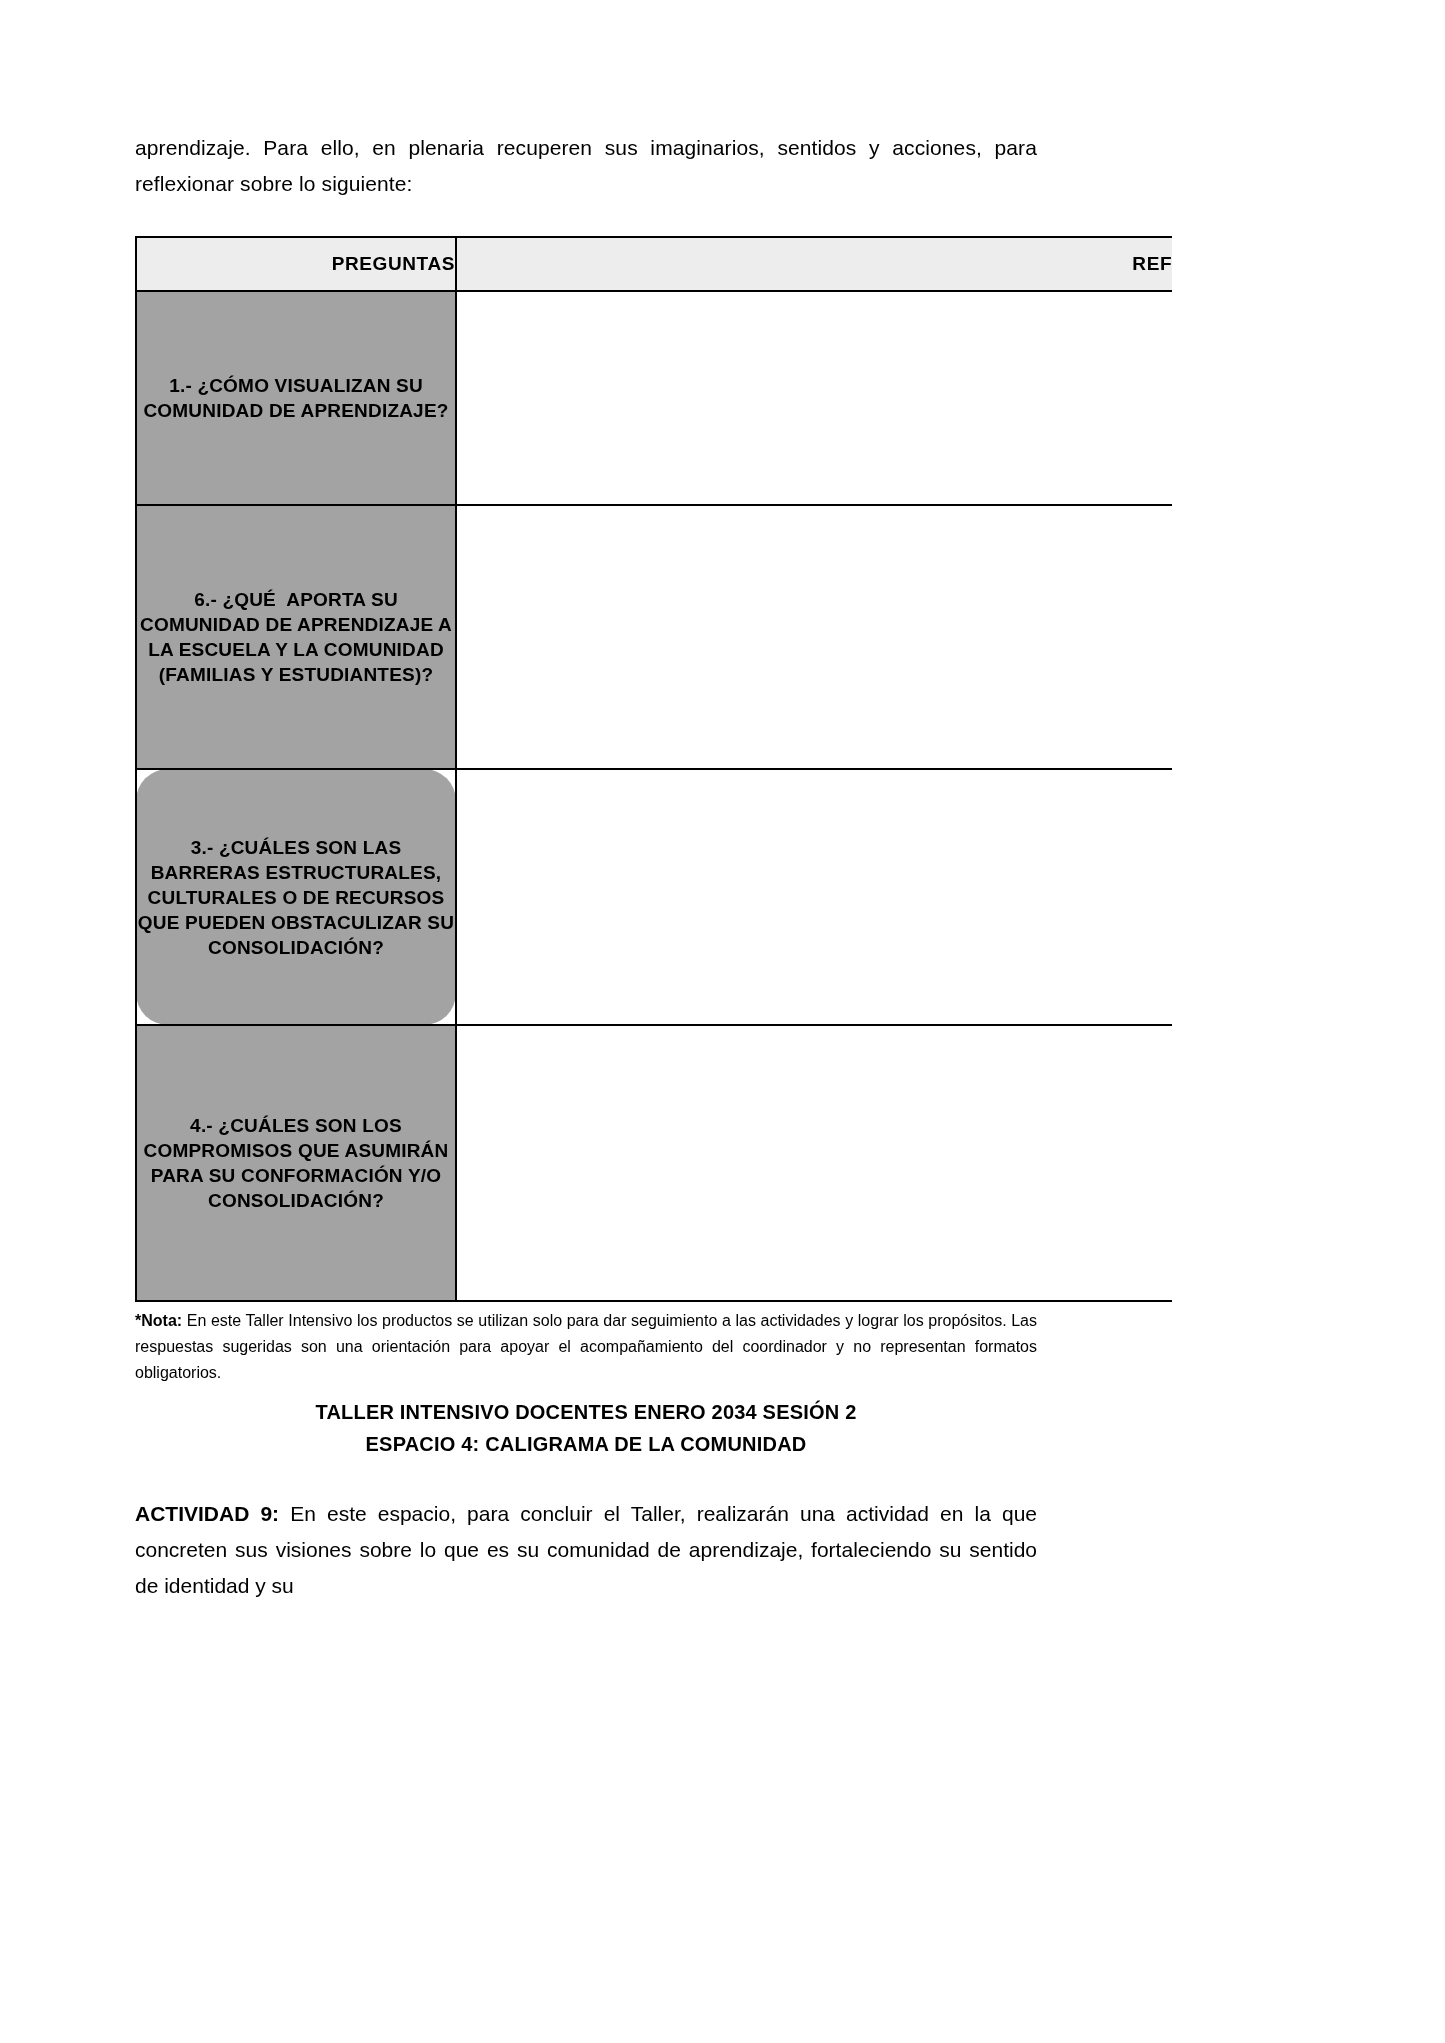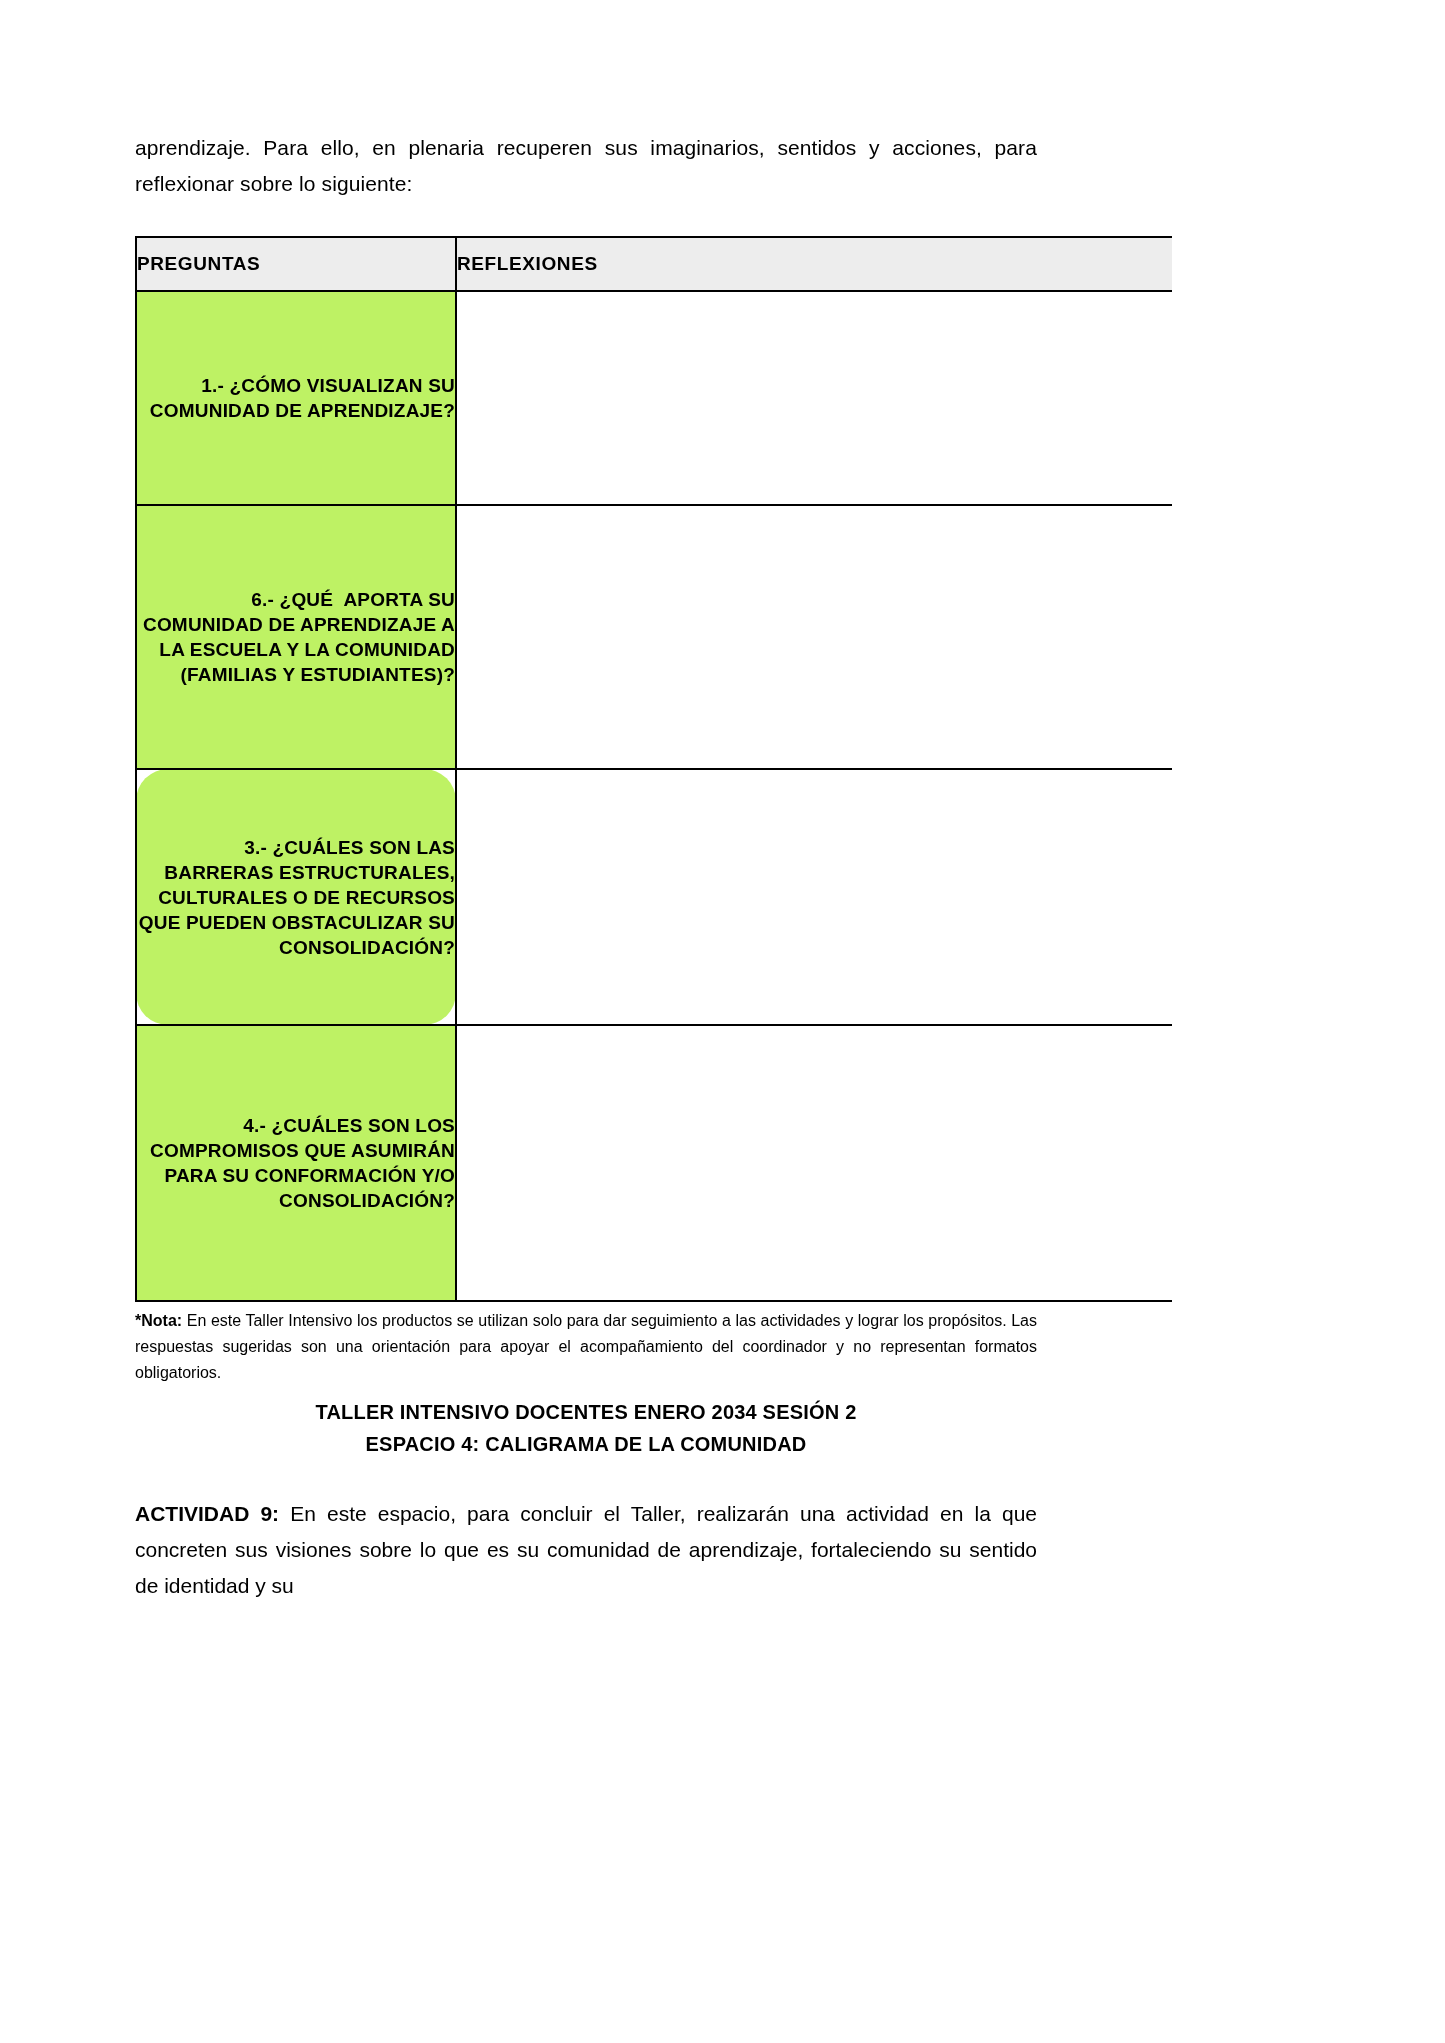--- a/index.html
+++ b/index.html
@@ -40,29 +40,29 @@
     padding: 0;
     vertical-align: middle;
   }
   col.c-preguntas { width: 320px; }
   col.c-reflexiones { width: 818px; }
 
   th.hdr {
     background: #ededed;
     font-size: 19px;
     font-weight: bold;
-    text-align: left;
+    text-align: right;
     height: 52px;
     letter-spacing: 0.6px;
   }
   td.q-cell {
-    background: #bef264;
+    background: #a3a3a3;
     font-size: 19px;
     font-weight: bold;
-    text-align: right;
+    text-align: center;
     line-height: 25px;
     padding: 6px 8px;
     letter-spacing: 0.2px;
   }
   td.a-cell {
     background: #ffffff;
   }
   tr.row1 td { height: 212px; }
   tr.row2 td { height: 262px; }
   tr.row3 td { height: 254px; border-radius: 32px; }

